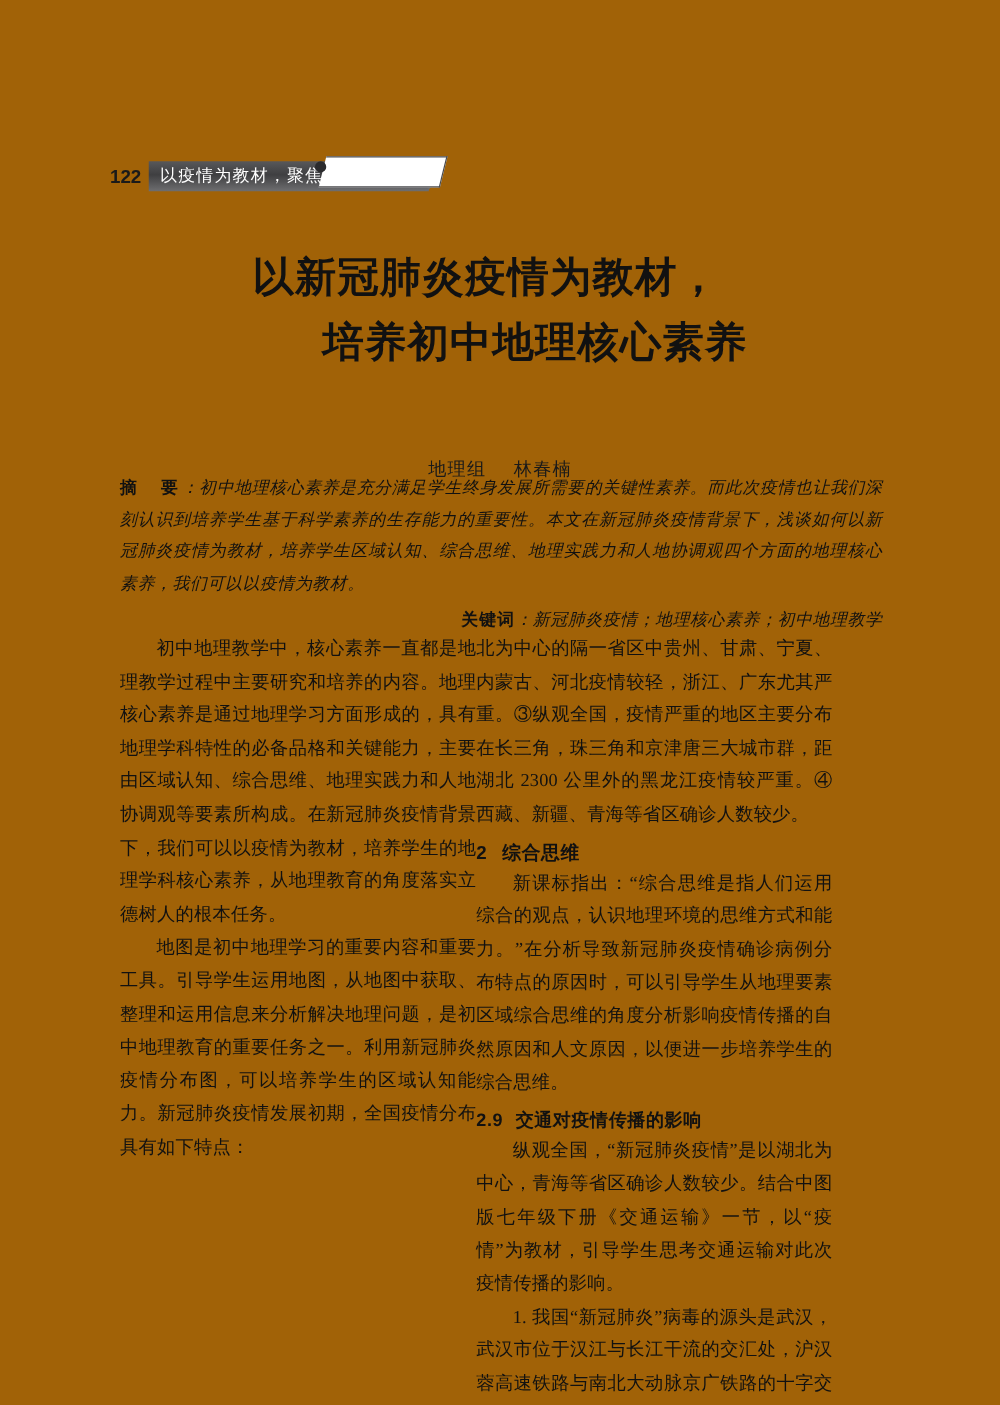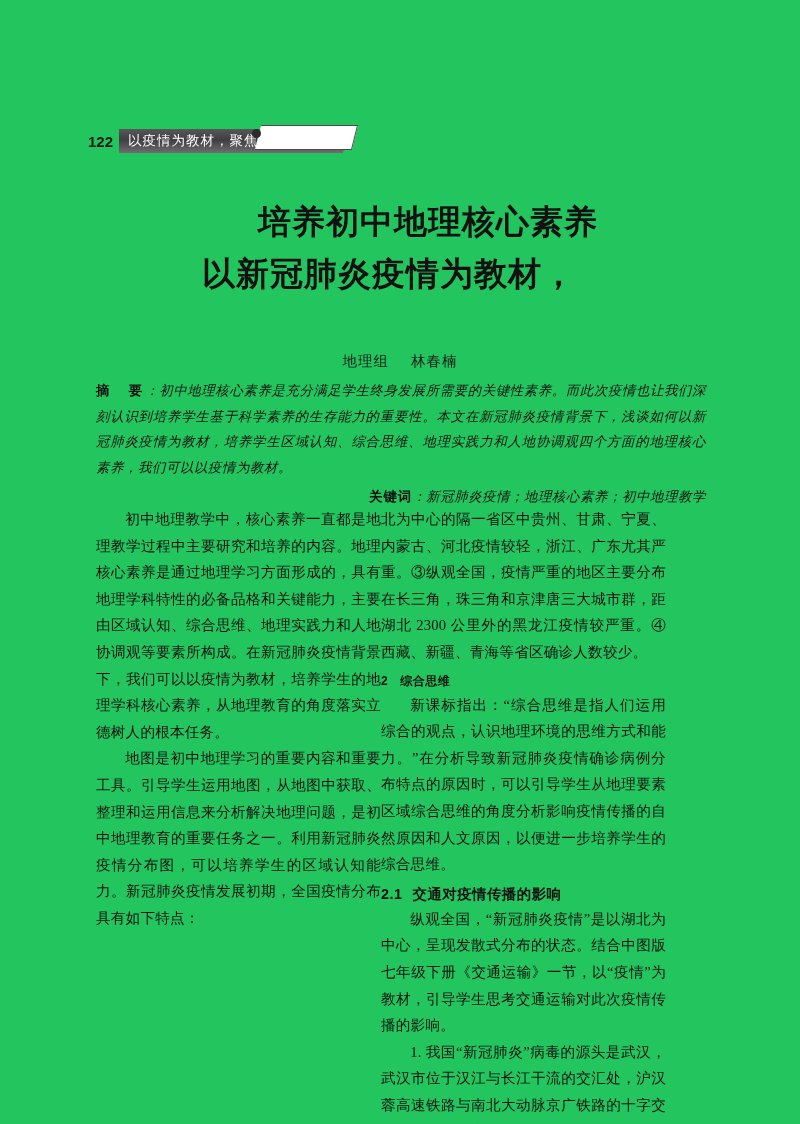--- a/index.html
+++ b/index.html
@@ -13,21 +13,21 @@
     font-family: "Liberation Serif", "DejaVu Serif", serif;
     color: #000;
     position: relative;
     overflow: hidden;
   }
   .page {
     position: absolute;
     left: 0; top: 0;
     width: 800px;
     height: 1124px;
-    background: #22c55e;
+    background: #a16207;
   }
   
   .runhead {
     position: absolute;
     left: 88px;
     top: 124px;
     width: 280px;
     height: 34px;
     display: flex;
     align-items: center;
@@ -98,21 +98,21 @@
     line-height: 52px;
     letter-spacing: 1px;
     color: #111;
   }
   .title-line.l1 { margin-left: -22px; }
   .title-line.l2 { margin-left: 56px; }
 
   .authors {
     position: absolute;
     left: 90px;
-    top: 352px;
+    top: 366px;
     width: 620px;
     text-align: center;
     font-family: "Liberation Sans", sans-serif;
     font-size: 14.5px;
     letter-spacing: 1px;
     color: #1a1a1a;
   }
   .authors .sep { display: inline-block; width: 22px; }
 
   
@@ -170,21 +170,21 @@
     line-height: 26.6px;
     text-align: justify;
     text-justify: inter-ideograph;
     letter-spacing: 0.2px;
     color: #111;
   }
   p.body.indent { text-indent: 2em; }
   h2.head {
     margin: 7px 0 2px 0;
     font-family: "Liberation Sans", sans-serif;
-    font-size: 12px;
+    font-size: 15px;
     font-weight: bold;
     letter-spacing: 0.5px;
     color: #111;
   }
   h2.head .num { margin-right: 12px; }
   h3.subhead {
     margin: 7px 0 2px 0;
     font-family: "Liberation Sans", sans-serif;
     font-size: 14.4px;
     font-weight: bold;
@@ -199,22 +199,22 @@
 <div class="page">
 
   <div class="runhead">
     <span class="folio">122</span>
     <span class="runhead-band">以疫情为教材，聚焦立德树人</span>
   </div>
   <div class="runhead-tail"></div>
   <div class="runhead-dot"></div>
 
   <div class="title-block">
+    <div class="title-line l1">以新冠肺炎疫情为教材，</div>
     <div class="title-line l2">培养初中地理核心素养</div>
-    <div class="title-line l1">以新冠肺炎疫情为教材，</div>
   </div>
 
   <div class="authors">
     <span>地理组</span><span class="sep"></span><span>林春楠</span>
   </div>
 
   <div class="abs-wrap">
     <div class="abs-para">
       <span class="abs-label">摘　要</span><span>：初中地理核心素养是充分满足学生终身发展所需要的关键性素养。而此次疫情也让我们深刻认识到培养学生基于科学素养的生存能力的重要性。本文在新冠肺炎疫情背景下，浅谈如何以新冠肺炎疫情为教材，培养学生区域认知、综合思维、地理实践力和人地协调观四个方面的地理核心素养，我们可以以疫情为教材。</span>
     </div>
@@ -231,20 +231,20 @@
 
     </div>
 
     <div class="col">
       <p class="body">北为中心的隔一省区中贵州、甘肃、宁夏、内蒙古、河北疫情较轻，浙江、广东尤其严重。③纵观全国，疫情严重的地区主要分布在长三角，珠三角和京津唐三大城市群，距湖北 2300 公里外的黑龙江疫情较严重。④西藏、新疆、青海等省区确诊人数较少。</p>
       <h2 class="head">
         <span class="num">2</span><span>综合思维</span>
       </h2>
       <p class="body indent">新课标指出：“综合思维是指人们运用综合的观点，认识地理环境的思维方式和能力。”在分析导致新冠肺炎疫情确诊病例分布特点的原因时，可以引导学生从地理要素区域综合思维的角度分析影响疫情传播的自然原因和人文原因，以便进一步培养学生的综合思维。</p>
       <h3 class="subhead">
-        <span class="num">2.1</span><span>交通对疫情传播的影响</span>
+        <span class="num">2.9</span><span>交通对疫情传播的影响</span>
       </h3>
-      <p class="body indent">纵观全国，“新冠肺炎疫情”是以湖北为中心，呈现发散式分布的状态。结合中图版七年级下册《交通运输》一节，以“疫情”为教材，引导学生思考交通运输对此次疫情传播的影响。</p>
+      <p class="body indent">纵观全国，“新冠肺炎疫情”是以湖北为中心，青海等省区确诊人数较少。结合中图版七年级下册《交通运输》一节，以“疫情”为教材，引导学生思考交通运输对此次疫情传播的影响。</p>
       <p class="body indent">1. 我国“新冠肺炎”病毒的源头是武汉，武汉市位于汉江与长江干流的交汇处，沪汉蓉高速铁路与南北大动脉京广铁路的十字交汇点。武汉向东沿长江可抵达上海，往西溯长江而上可抵达四川，沿京广线向北可抵达北京，往南可抵达广州，其距离北京、上</p>
     </div>
 
   </div>
 </div>
 
 </body></html>

